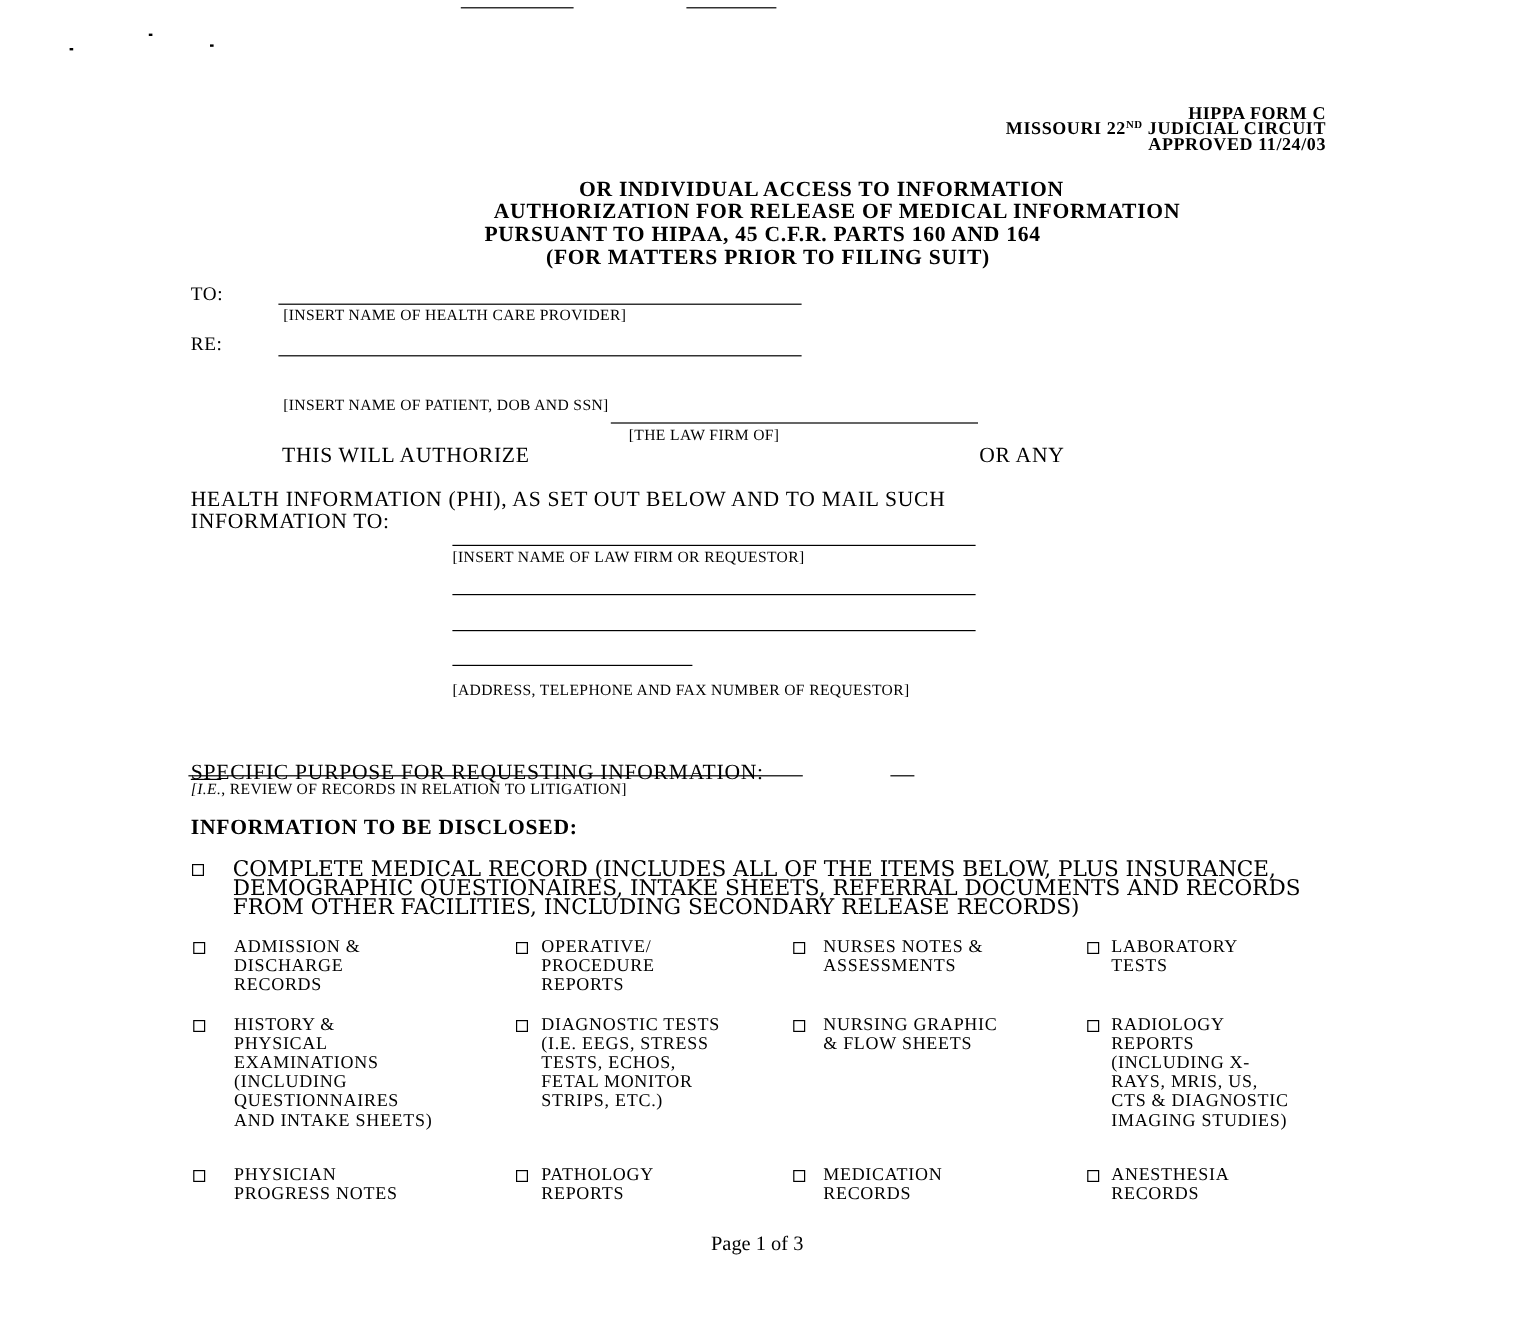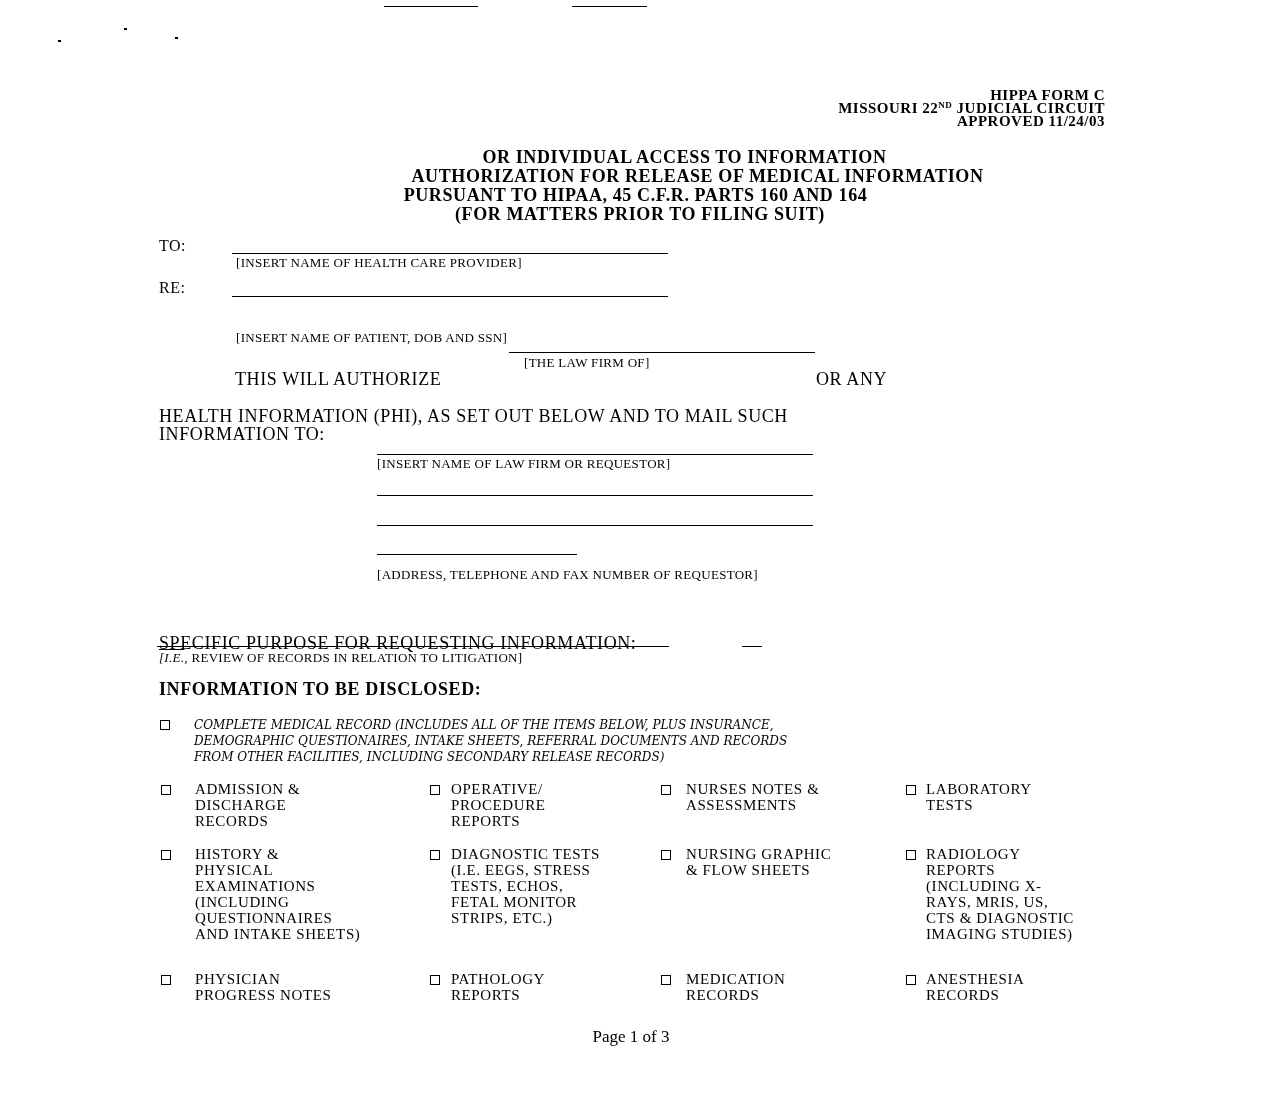--- a/index.html
+++ b/index.html
@@ -66,21 +66,21 @@
 <div class="abs body18" style="left:159px;top:598px;">SPECIFIC PURPOSE FOR REQUESTING INFORMATION:</div>
 <input class="abs" style="left: 157px; top: 630px; width: 512px; height: 16px; border-top: none; border-right: none; border-left: none; border-image: initial; border-bottom: 1px solid rgb(0, 0, 0); background: transparent; padding: 0px;" value="">
 <div class="abs line" style="left:742px;top:646px;width:20px;"></div>
 <div class="abs hint" style="left:159px;top:650px;">
   <span style="font-style:italic;text-decoration:overline;">[I.E.</span><span>, REVIEW OF RECORDS IN RELATION TO LITIGATION]</span>
 </div>
 
 <div class="abs bold" style="left:159px;top:679px;font-size:18px;letter-spacing:0.6px;">INFORMATION TO BE DISCLOSED:</div>
 
 <span class="abs cb" style="left:160px;top:720px;"></span>
-<div class="abs item" style="left:194px;top:717px;font-family:'DejaVu Serif',serif;font-size:12px;letter-spacing:0;font-style:italic;">
+<div class="abs item" style="left:194px;top:717px;font-family:'DejaVu Serif',serif;font-size:18px;letter-spacing:0;">
   <div>COMPLETE MEDICAL RECORD (INCLUDES ALL OF THE ITEMS BELOW, PLUS INSURANCE,</div>
   <div>DEMOGRAPHIC QUESTIONAIRES, INTAKE SHEETS, REFERRAL DOCUMENTS AND RECORDS</div>
   <div>FROM OTHER FACILITIES, INCLUDING SECONDARY RELEASE RECORDS)</div>
 </div>
 
 <span class="abs cb" style="left:161px;top:785px;"></span>
 <div class="abs item" style="left:195px;top:781px;">
   <div>ADMISSION &amp;</div>
     <div>DISCHARGE</div>
     <div>RECORDS</div>

